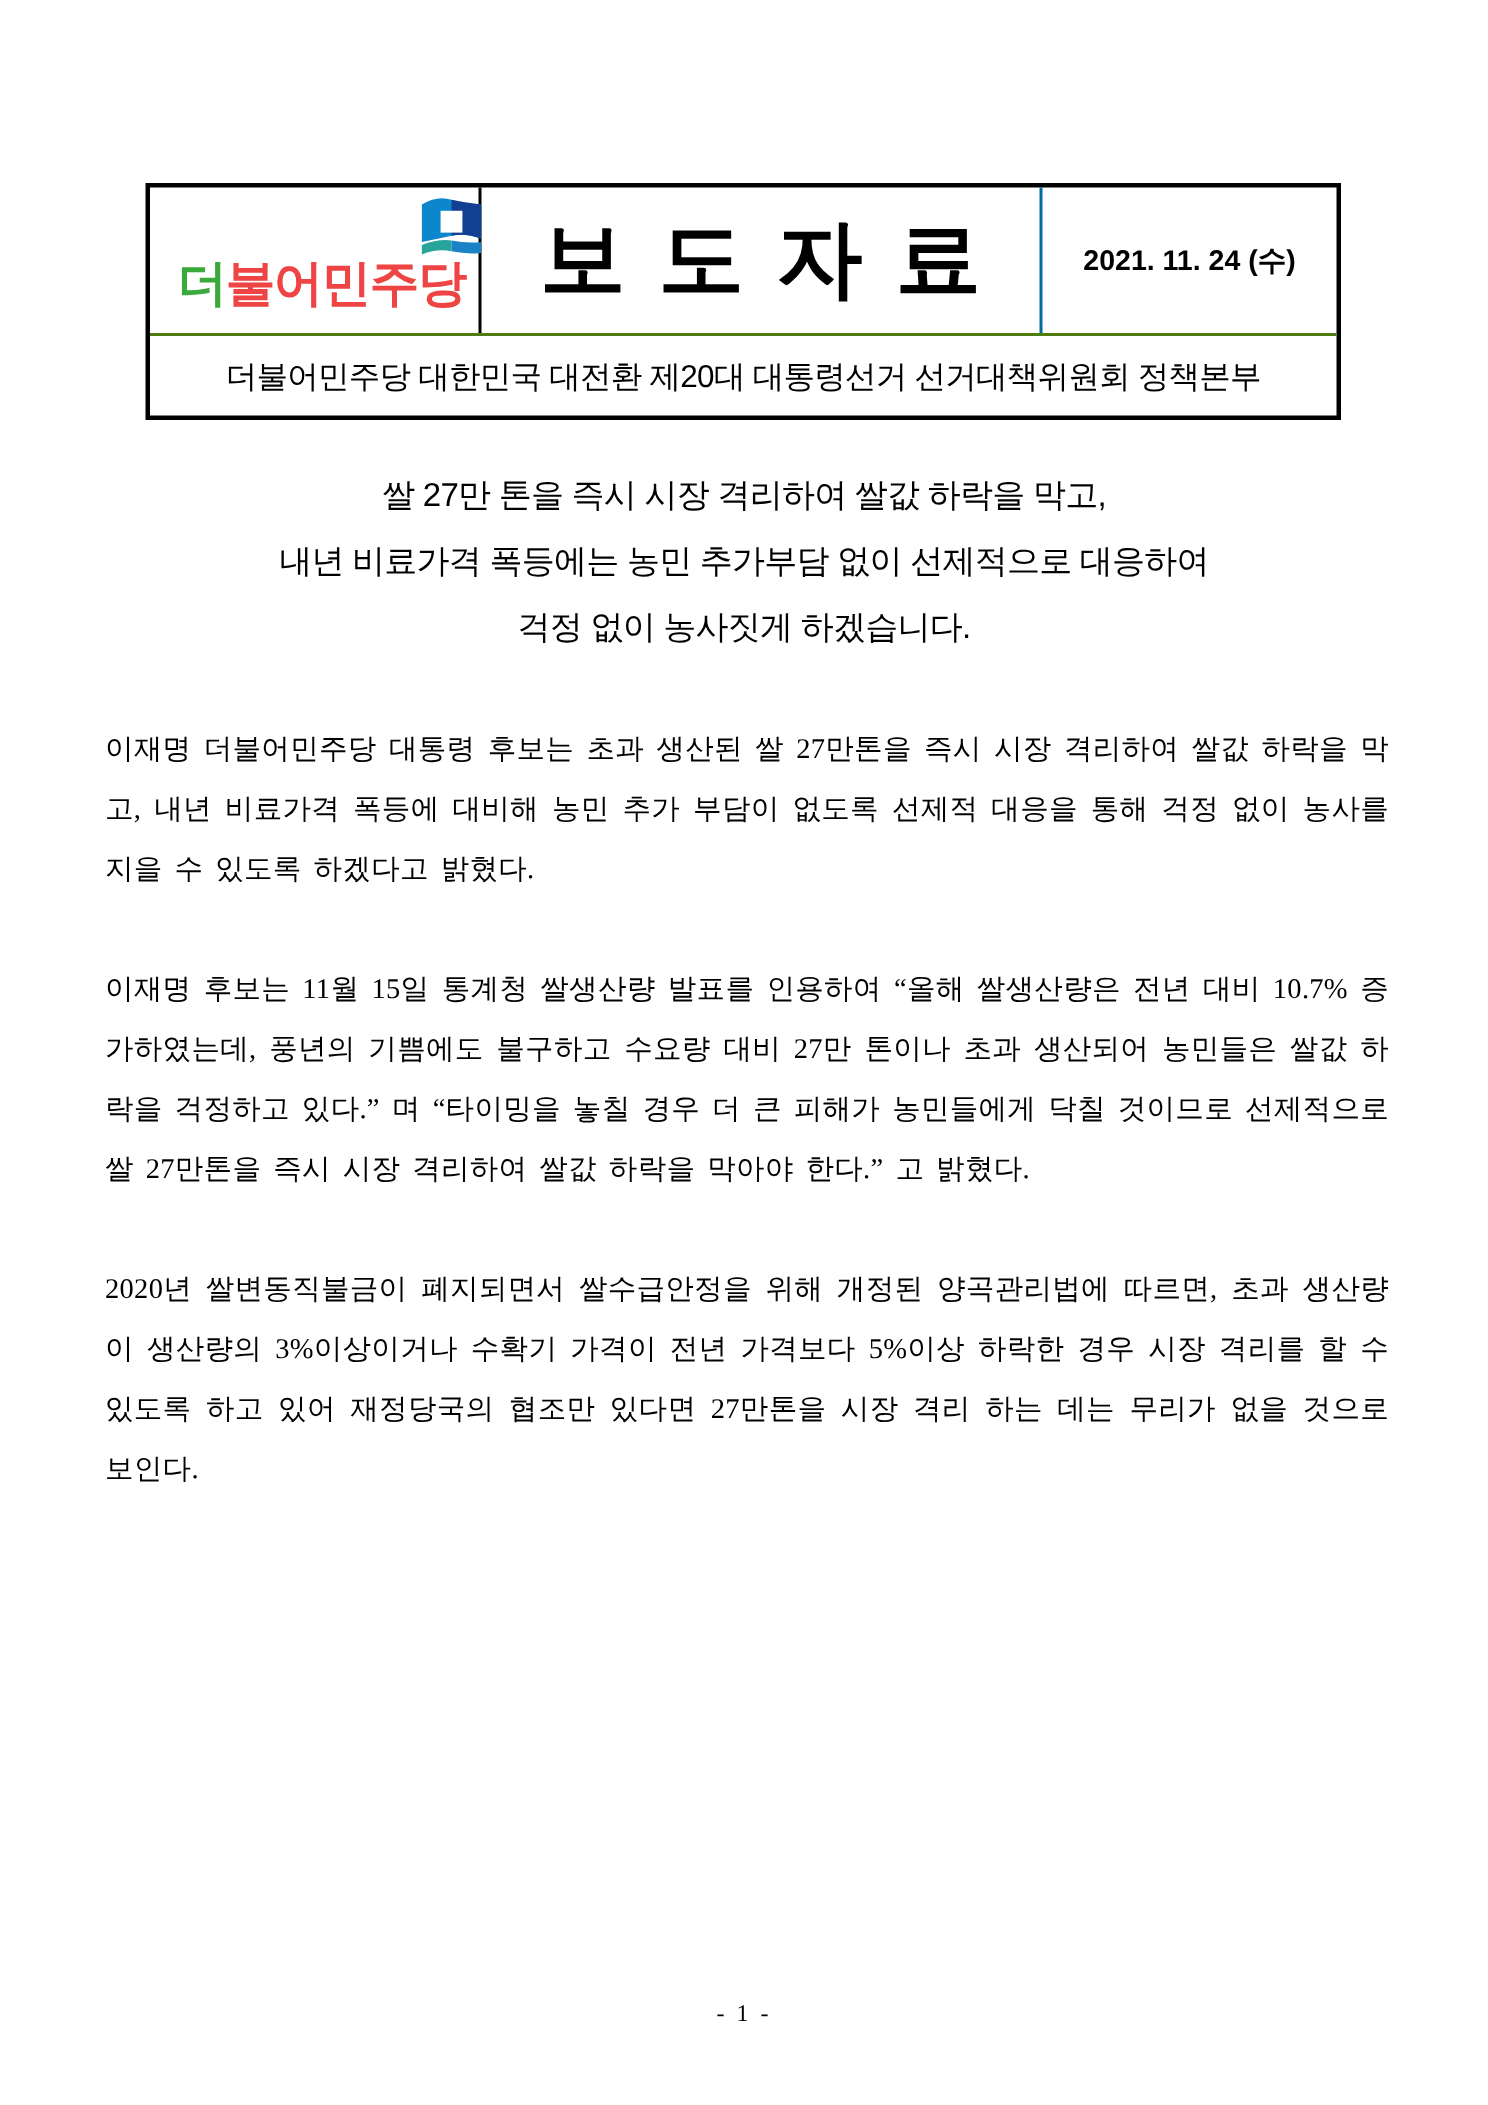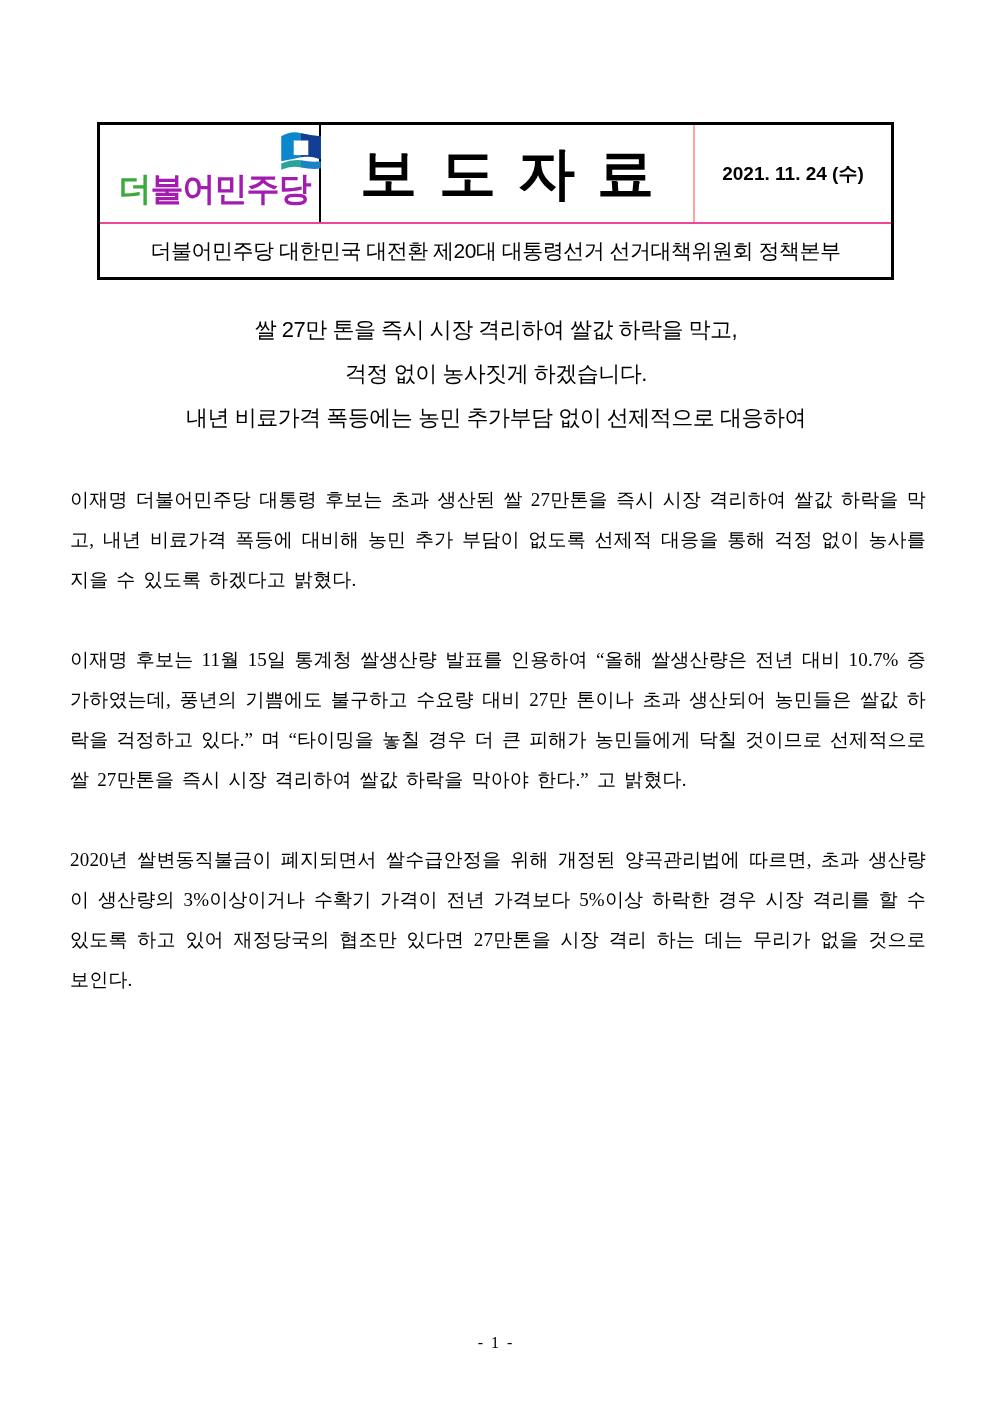--- a/index.html
+++ b/index.html
@@ -19,37 +19,37 @@
   .header-table {
     position: absolute;
     left: 97px;
     top: 122px;
     width: 797px;
     border: 3px solid #000;
   }
   .header-row-top { display: flex; height: 97px; }
   .cell { display: flex; align-items: center; justify-content: center; }
   .cell-logo  { width: 221px; border-right: 2px solid #000; }
-  .cell-title { flex: 1; border-right: 2px solid #fca5a5; }
+  .cell-title { flex: 1; border-right: 2px solid #0369a1; }
   .cell-date  { width: 196px; border-radius: 29px; }
   .header-row-bottom {
     height: 55px;
-    border-top: 2px solid #ec4899;
+    border-top: 2px solid #4d7c0f;
     display: flex; align-items: center; justify-content: center;
   }
 
   
   .logo { position: relative; width: 186px; height: 84px; }
   .logo-text {
     position: absolute; left: 2px; bottom: 4px;
     font-family: "Liberation Sans", "DejaVu Sans", sans-serif;
     font-weight: bold; font-size: 33px; letter-spacing: -1px; white-space: nowrap;
   }
   .logo-green { color: #3ca93c; }
-  .logo-blue  { color: #a21caf; }
+  .logo-blue  { color: #ef4444; }
   .flag { position: absolute; top: -5px; right: -22px; }
 
   
   .doc-title {
     font-family: "Liberation Sans", "DejaVu Sans", sans-serif;
     font-weight: 900; font-size: 57px; line-height: 1;
     letter-spacing: 22px; margin-right: -22px; white-space: nowrap;
   }
   
   .doc-date {
@@ -114,22 +114,22 @@
         <span class="doc-date">2021. 11. 24 (수)</span>
       </div>
     </div>
     <div class="header-row-bottom">
       <span class="doc-subtitle">더불어민주당 대한민국 대전환 제20대 대통령선거 선거대책위원회 정책본부</span>
     </div>
   </div>
 
   <div class="headline">
     <div>쌀 27만 톤을 즉시 시장 격리하여 쌀값 하락을 막고,</div>
+    <div>내년 비료가격 폭등에는 농민 추가부담 없이 선제적으로 대응하여</div>
     <div>걱정 없이 농사짓게 하겠습니다.</div>
-    <div>내년 비료가격 폭등에는 농민 추가부담 없이 선제적으로 대응하여</div>
   </div>
 
   <div class="body-text" id="body-content">
       <div class="para-group">
         <p class="para">이재명 더불어민주당 대통령 후보는 초과 생산된 쌀 27만톤을 즉시 시장 격리하여 쌀값 하락을 막고, 내년 비료가격 폭등에 대비해 농민 추가 부담이 없도록 선제적 대응을 통해 걱정 없이 농사를 지을 수 있도록 하겠다고 밝혔다.</p>
       </div>
       <div class="para-group">
         <p class="para">이재명 후보는 11월 15일 통계청 쌀생산량 발표를 인용하여 “올해 쌀생산량은 전년 대비 10.7% 증가하였는데, 풍년의 기쁨에도 불구하고 수요량 대비 27만 톤이나 초과 생산되어 농민들은 쌀값 하락을 걱정하고 있다.” 며 “타이밍을 놓칠 경우 더 큰 피해가 농민들에게 닥칠 것이므로 선제적으로 쌀 27만톤을 즉시 시장 격리하여 쌀값 하락을 막아야 한다.” 고 밝혔다.</p>
       </div>
       <div class="para-group">

